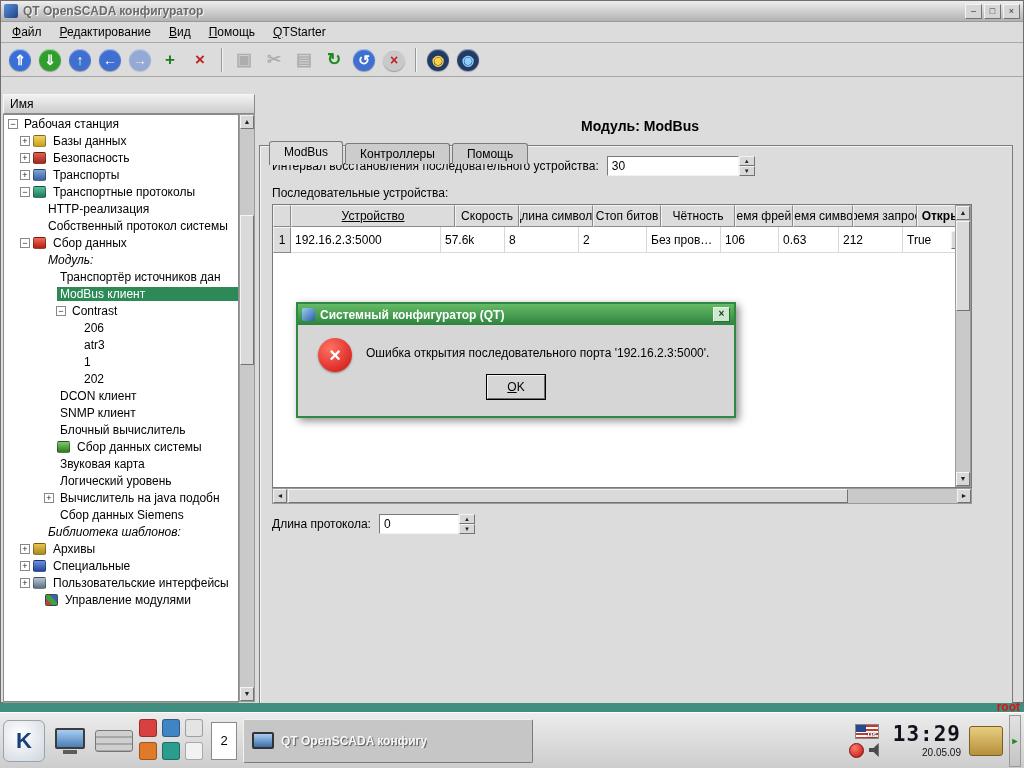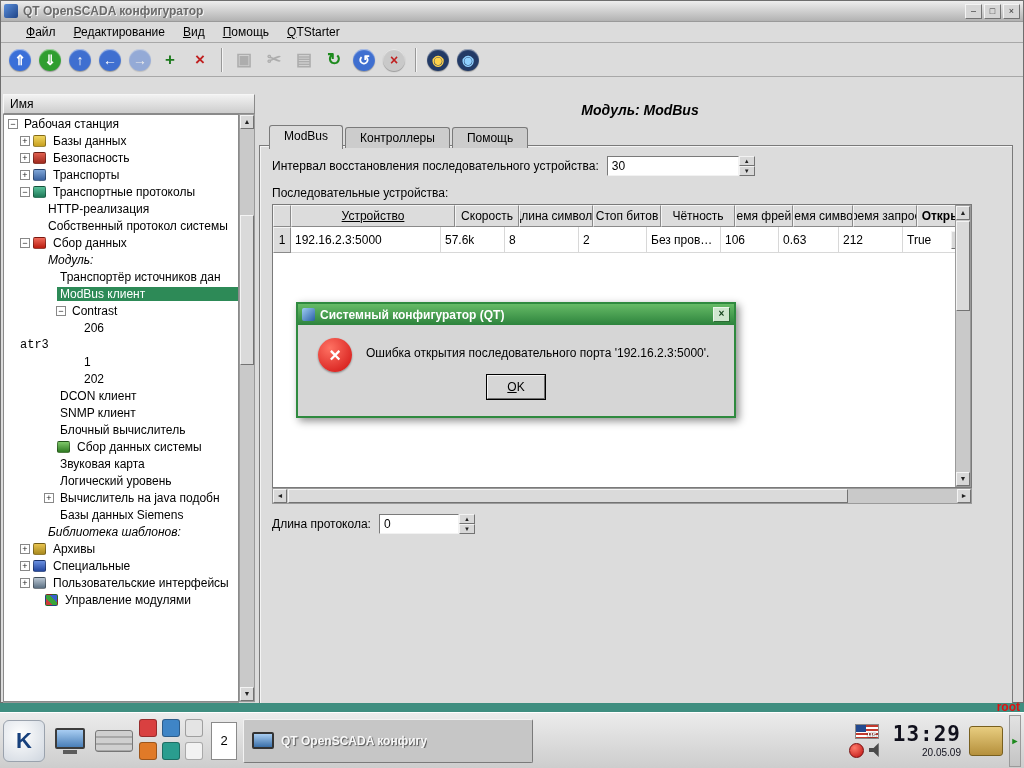--- a/index.html
+++ b/index.html
@@ -7,21 +7,21 @@
   body { background:#3f8e80; font-family:"Liberation Sans", sans-serif; font-size:12px; color:#000; position:relative; }
 
   
   .app { position:absolute; left:0; top:0; width:1024px; height:703px; background:#dcdcdc; border:1px solid #6e6e6e; }
 
   .titlebar { height:21px; background:linear-gradient(#eeeeee,#b2b2b2); display:flex; align-items:center; padding:0 3px; border-bottom:1px solid #9a9a9a; }
   .app-icon { width:14px; height:14px; background:linear-gradient(135deg,#5b8fdb,#1f4487); border-radius:2px; margin-right:5px; flex:none; }
   .title-text { flex:1; font-weight:bold; color:#6a6a6a; text-shadow:1px 1px 0 #f6f6f6; white-space:nowrap; overflow:hidden; }
   .win-btn { width:17px; height:15px; margin-left:2px; background:#d6d6d6; border:1px solid; border-color:#f4f4f4 #737373 #737373 #f4f4f4; font-size:9px; line-height:12px; text-align:center; color:#333; flex:none; }
 
-  .menubar { height:21px; display:flex; align-items:center; padding-left:16px; background:#dcdcdc; border-bottom:1px solid #a8a8a8; }
+  .menubar { height:21px; display:flex; align-items:center; padding-left:2px; background:#dcdcdc; border-bottom:1px solid #a8a8a8; }
   .menu-item { padding:3px 9px; white-space:nowrap; }
   .menu-item::first-letter { text-decoration:underline; }
 
   .toolbar { height:34px; display:flex; align-items:center; padding:0 4px; background:#dcdcdc; border-bottom:1px solid #a8a8a8; }
   .tool-btn { width:28px; height:28px; display:flex; align-items:center; justify-content:center; margin:0 1px; border-radius:3px; }
   .tool-btn.disabled { opacity:.45; }
   .tool-btn .glyph { font-size:17px; font-weight:bold; display:flex; align-items:center; justify-content:center; }
   .tool-btn .glyph.circled { width:22px; height:22px; border-radius:50%; font-size:14px; box-shadow:inset 0 1px 1px rgba(255,255,255,.6), 0 1px 1px rgba(0,0,0,.3); }
   .tool-sep { width:2px; height:24px; margin:0 6px; border-left:1px solid #989898; border-right:1px solid #f4f4f4; }
 
@@ -52,21 +52,21 @@
   .splitter { position:absolute; left:252px; top:0; width:4px; height:624px; background:#dcdcdc; }
 
   
   .sb { position:absolute; background:#c9c9c9; border:1px solid #9a9a9a; }
   .sb-arrow { position:absolute; width:14px; height:14px; background:#d8d8d8; border:1px solid; border-color:#f4f4f4 #737373 #737373 #f4f4f4; font-size:7px; line-height:12px; text-align:center; color:#222; }
   .sb-thumb { position:absolute; background:#dadada; border:1px solid; border-color:#f4f4f4 #737373 #737373 #f4f4f4; }
   .sb-corner { position:absolute; width:16px; height:16px; background:#d4d4d4; }
 
   
   .right-panel { position:absolute; left:256px; top:0; width:762px; height:624px; }
-  .panel-title { text-align:center; font-weight:bold; font-style:italic; font-size:14px; padding:8px 0 7px; }
+  .panel-title { text-align:center; font-weight:bold; font-size:14px; padding:8px 0 7px;margin-top:16px; }
   .tabs { display:flex; padding-left:10px; height:23px; position:relative; z-index:2; }
   .tab { padding:3px 14px; background:#cccccc; border:1px solid #7a7a7a; border-bottom:none; border-radius:3px 3px 0 0; margin-right:2px; position:relative; top:2px; height:21px; white-space:nowrap; }
   .tab.active { background:#dcdcdc; top:0; height:24px; font-weight:normal; z-index:3; }
   .tab-pane { position:absolute; left:0; top:51px; width:754px; height:564px; background:#dcdcdc; border:1px solid #7a7a7a; box-shadow:inset 1px 1px 0 #f4f4f4; }
 
   .form-row { position:absolute; display:flex; align-items:center; gap:8px; white-space:nowrap; }
   .spinbox { display:flex; height:20px; }
   .spin-text { background:#fff; border:1px solid; border-color:#7a7a7a #f2f2f2 #f2f2f2 #7a7a7a; padding:2px 4px; }
   .spin-btns { width:16px; display:flex; flex-direction:column; }
   .spin-up,.spin-down { flex:1; background:#d8d8d8; border:1px solid; border-color:#f2f2f2 #737373 #737373 #f2f2f2; font-size:6px; line-height:8px; text-align:center; color:#222; }
@@ -250,21 +250,21 @@
             <div class="tree-label">ModBus клиент</div>
           </div>
           <div class="tree-row" style="padding-left: 52px;">
             <div class="toggle">−</div>
             <div class="tree-label">Contrast</div>
           </div>
           <div class="tree-row" style="padding-left: 64px;">
             <div class="toggle-spacer"></div>
             <div class="tree-label">206</div>
           </div>
-          <div class="tree-row" style=" font-family: Liberation Mono, monospace;">
+          <div class="tree-row" style="padding-left: 64px;">
             <div class="toggle-spacer"></div>
             <div class="tree-label">atr3</div>
           </div>
           <div class="tree-row" style="padding-left: 64px;">
             <div class="toggle-spacer"></div>
             <div class="tree-label">1</div>
           </div>
           <div class="tree-row" style="padding-left: 64px;">
             <div class="toggle-spacer"></div>
             <div class="tree-label">202</div>
@@ -293,21 +293,21 @@
           <div class="tree-row" style="padding-left: 40px;">
             <div class="toggle-spacer"></div>
             <div class="tree-label">Логический уровень</div>
           </div>
           <div class="tree-row" style="padding-left: 40px;">
             <div class="toggle">+</div>
             <div class="tree-label">Вычислитель на java подобн</div>
           </div>
           <div class="tree-row" style="padding-left: 40px;">
             <div class="toggle-spacer"></div>
-            <div class="tree-label">Базы данных Siemens</div>
+            <div class="tree-label">Сбор данных Siemens</div>
           </div>
           <div class="tree-row italic" style="padding-left: 28px;">
             <div class="toggle-spacer"></div>
             <div class="tree-label">Библиотека шаблонов:</div>
           </div>
           <div class="tree-row" style="padding-left: 16px;">
             <div class="toggle">+</div>
             <div class="tree-icon archives-icon"></div>
             <div class="tree-label">Архивы</div>
           </div>

